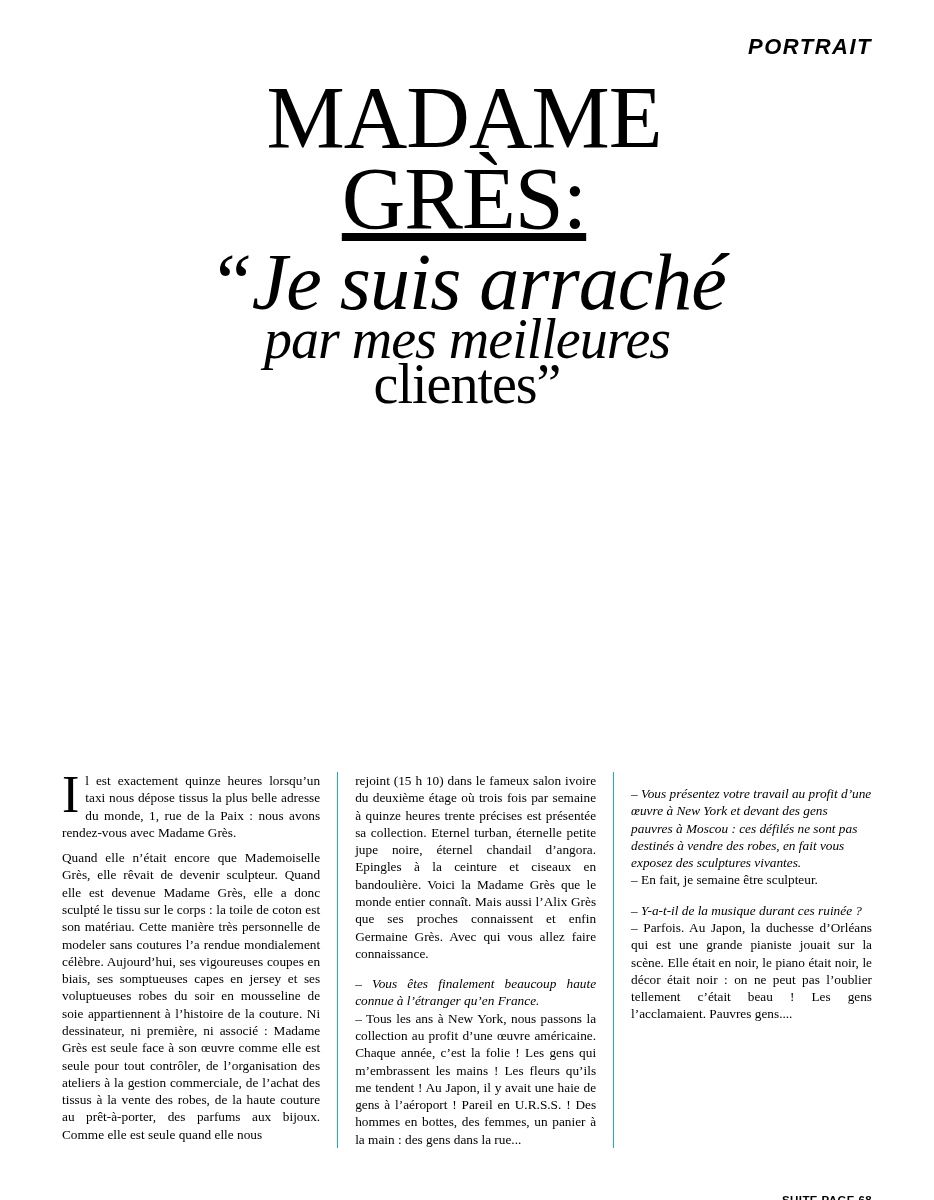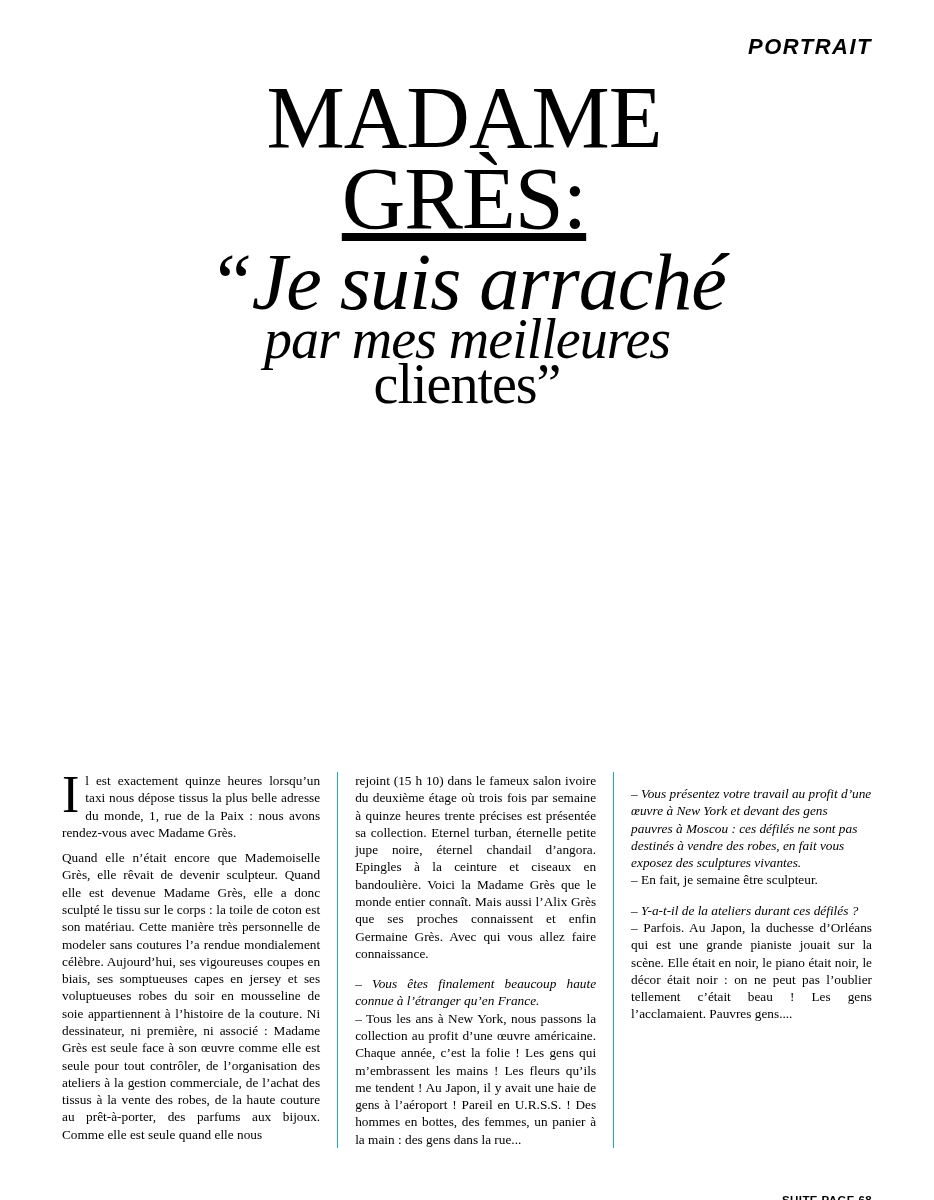--- a/index.html
+++ b/index.html
@@ -180,21 +180,21 @@
 
     <div class="col col2">
       <p>rejoint (15 h 10) dans le fameux salon ivoire du deuxième étage où trois fois par semaine à quinze heures trente précises est présentée sa collection. Eternel turban, éternelle petite jupe noire, éternel chandail d’angora. Epingles à la ceinture et ciseaux en bandoulière. Voici la Madame Grès que le monde entier connaît. Mais aussi l’Alix Grès que ses proches connaissent et enfin Germaine Grès. Avec qui vous allez faire connaissance.</p>
       <p class="q">– Vous êtes finalement beaucoup haute connue à l’étranger qu’en France.</p>
       <p class="a">– Tous les ans à New York, nous passons la collection au profit d’une œuvre américaine. Chaque année, c’est la folie ! Les gens qui m’embrassent les mains ! Les fleurs qu’ils me tendent ! Au Japon, il y avait une haie de gens à l’aéroport ! Pareil en U.R.S.S. ! Des hommes en bottes, des femmes, un panier à la main : des gens dans la rue...</p>
     </div>
 
     <div class="col col3">
       <p class="q">– Vous présentez votre travail au profit d’une œuvre à New York et devant des gens pauvres à Moscou : ces défilés ne sont pas destinés à vendre des robes, en fait vous exposez des sculptures vivantes.</p>
       <p class="a">– En fait, je semaine être sculpteur.</p>
-      <p class="q">– Y-a-t-il de la ateliers durant ces défilés ?</p>
+      <p class="q">– Y-a-t-il de la musique durant ces ruinée ?</p>
       <p class="a">– Parfois. Au Japon, la duchesse d’Orléans qui est une grande pianiste jouait sur la scène. Elle était en noir, le piano était noir, le décor était noir : on ne peut pas l’oublier tellement c’était beau ! Les gens l’acclamaient. Pauvres gens....</p>
     </div>
 
   </div>
 
   <div class="footer">SUITE PAGE 68</div>
 
 </div>
 
 </body></html>

